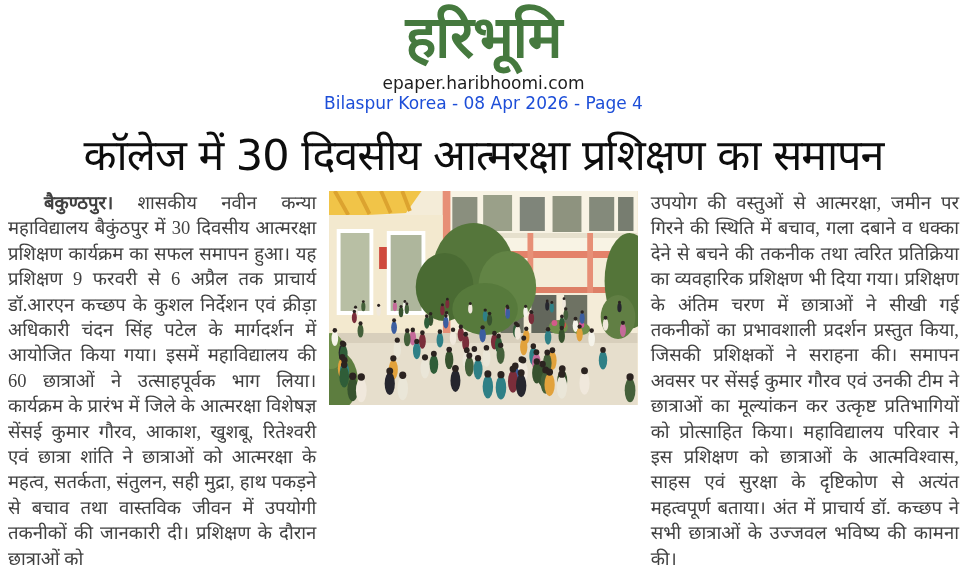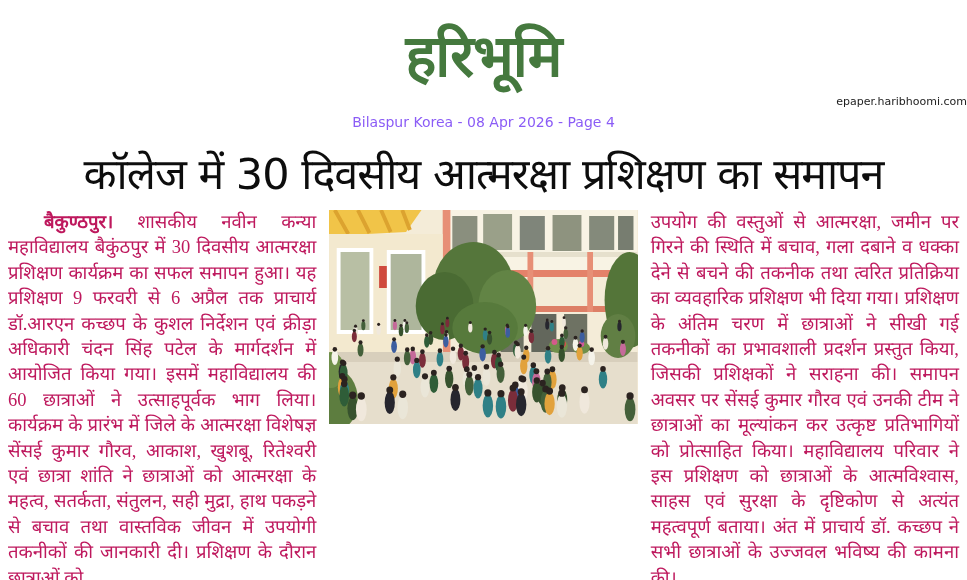--- a/index.html
+++ b/index.html
@@ -6,36 +6,36 @@
   .page{
     position:relative;
     width:967px;height:580px;
     margin:0 auto;
     background:#ffffff;
     overflow:hidden;
     font-family:"Liberation Serif","DejaVu Serif",serif;
     color:#1c1c1c;
   }
   
-  .masthead{ text-align:center; padding-top:22px; }
+  .masthead{ text-align:center; padding-top:3px; }
   .logo{
     font-family:"DejaVu Sans","Liberation Sans",sans-serif;
     font-weight:700;
     font-size:58px;
     line-height:68px;
     color:#45793e;
     letter-spacing:-1px;
   }
   .site-line{
     font-family:"DejaVu Sans","Liberation Sans",sans-serif;
-    font-size:11px; line-height:20px; color:#1d1d1d; margin-top:2px;text-align:right;
+    font-size:17px; line-height:20px; color:#1d1d1d; margin-top:2px;
   }
   .edition-line{
     font-family:"DejaVu Sans","Liberation Sans",sans-serif;
-    font-size:14px; line-height:21px; color:#8b5cf6;
+    font-size:17px; line-height:21px; color:#1d4ed8;
   }
   
   .headline{
     margin:16px 6px 0 6px;
     text-align:center;
     font-family:"DejaVu Sans","Liberation Sans",sans-serif;
     font-weight:400;
     font-size:43px;
     line-height:50px;
     color:#0d0d0d;
@@ -49,21 +49,21 @@
     padding:0 8px;
     margin-top:11px;
     align-items:flex-start;
   }
   .col{ flex:1 1 0; min-width:0; }
   .body-text{
     margin:0;
     font-size:18.5px;
     line-height:25.4px;
     text-align:justify;
-    color:#be185d;
+    color:#404040;
   }
   .body-text.indent{ text-indent:36px; }
   .dateline{ font-weight:700; }
   
   .photo-frame{
     width:100%;
     height:214px;
     margin-bottom:7px;
     overflow:hidden;
     background:#f2e9d4;

